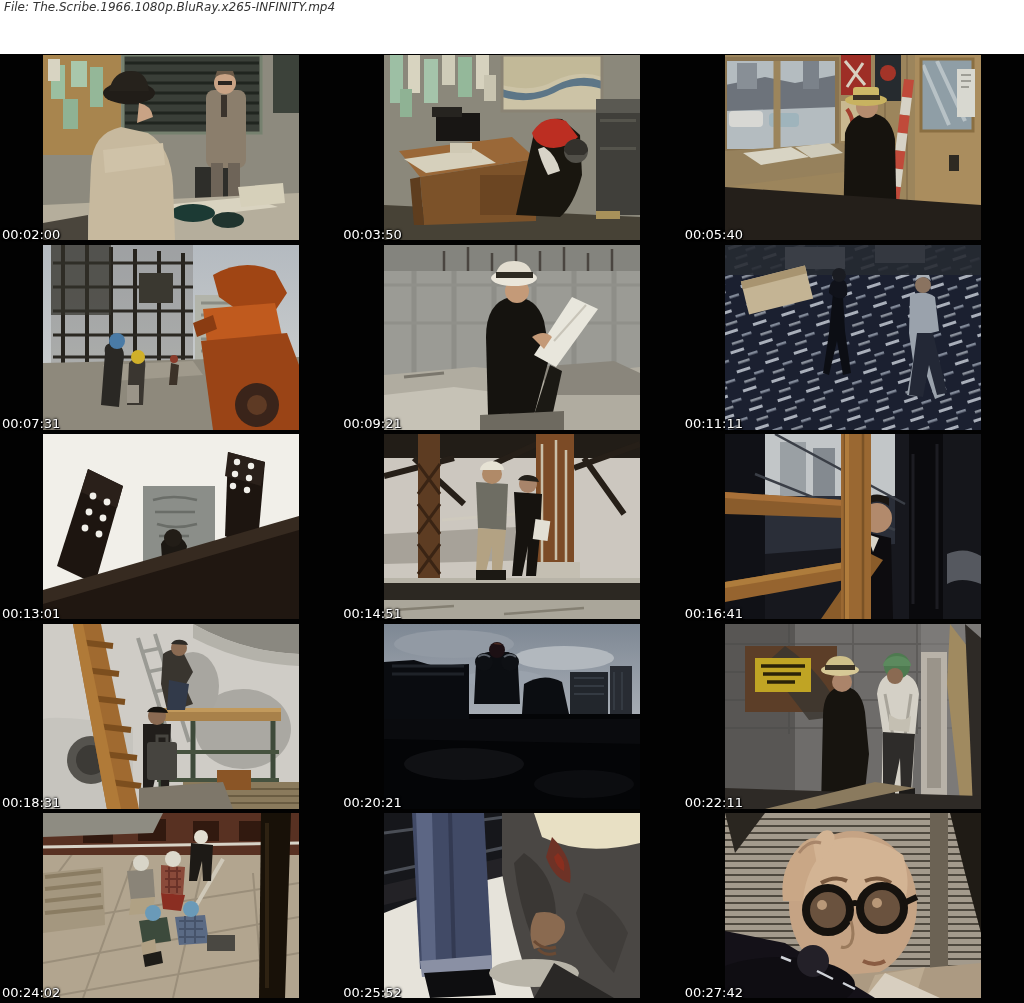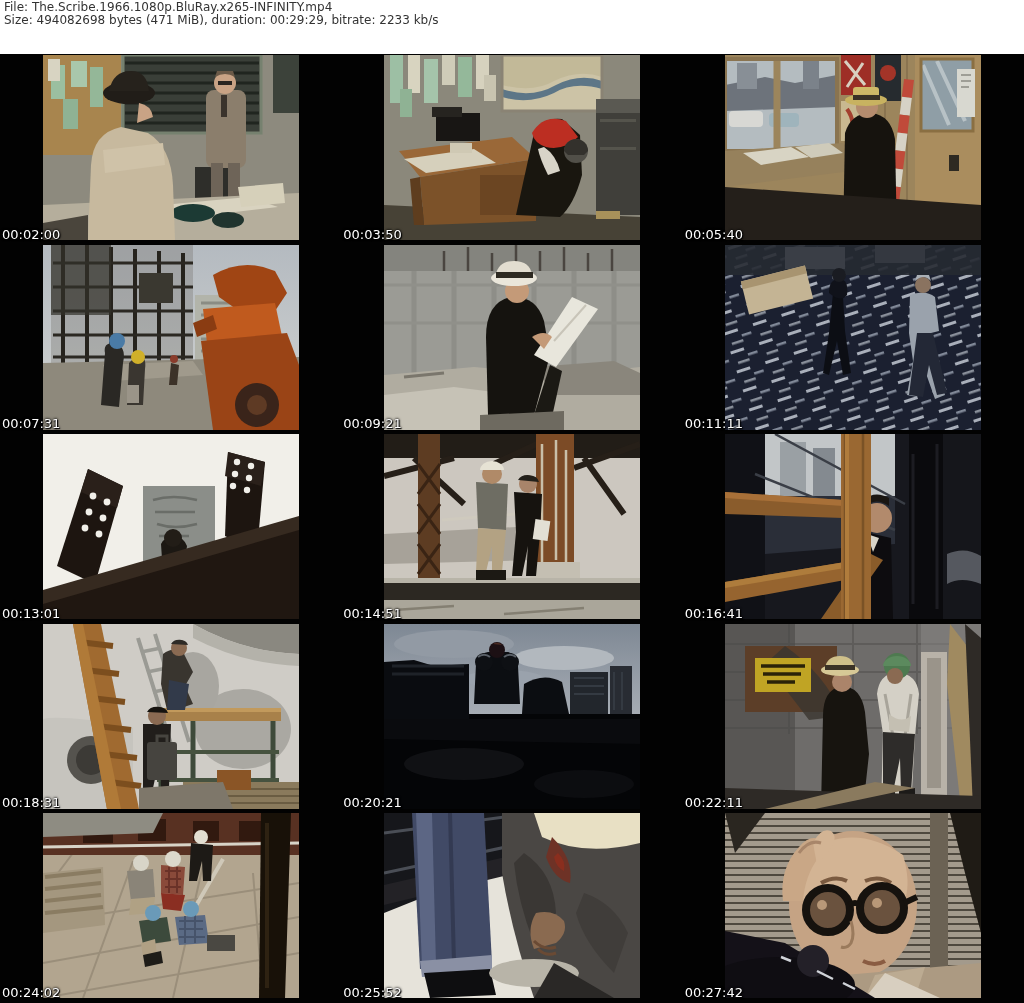--- a/index.html
+++ b/index.html
@@ -1,31 +1,30 @@
 <!DOCTYPE html>
 <html><head>
 <meta charset="utf-8">
 <title>The.Scribe.1966.1080p.BluRay.x265-INFINITY.mp4</title>
 <style>
   html,body{margin:0;padding:0;background:#000;}
   body{width:1024px;height:1003px;overflow:hidden;font-family:"DejaVu Sans","Liberation Sans",sans-serif;}
   .header{background:#ffffff;color:#333333;font-size:12px;line-height:12.9px;padding:1px 4px 2px 4px;height:51px;}
-  .header div{white-space:nowrap;}
+  .header div{white-space:nowrap;font-style:italic;}
   .grid{display:grid;grid-template-columns:repeat(3,341.33px);grid-auto-rows:189.6px;background:#020202;height:949px;}
   .cell{position:relative;display:flex;justify-content:center;align-items:flex-start;padding-top:1px;box-sizing:border-box;}
   .thumb{width:256px;height:185px;display:block;background:#111;}
   .ts{position:absolute;left:2px;bottom:3px;color:#ffffff;font-size:13px;line-height:13px;
       text-shadow:0 0 3px #000,0 0 2px #000,1px 1px 1px #000;letter-spacing:0px;}
 </style>
 </head>
 <body>
 
 <div class="header">
   <div>File: The.Scribe.1966.1080p.BluRay.x265-INFINITY.mp4</div>
-  <div>Size: 494082698 bytes (471 MiB), duration: 00:29:29, bitrate: 2233 kb/s</div>
 </div>
 
 <div class="grid">
 
   <div class="cell">
     <svg class="thumb" viewBox="0 0 256 185">
       <rect width="256" height="185" fill="#8d8a7e"></rect>
       <rect x="0" y="0" width="78" height="100" fill="#a8854e"></rect>
       <rect x="8" y="10" width="14" height="34" fill="#9bbfa0"></rect>
         <rect x="28" y="6" width="16" height="26" fill="#a9c7ab"></rect>

